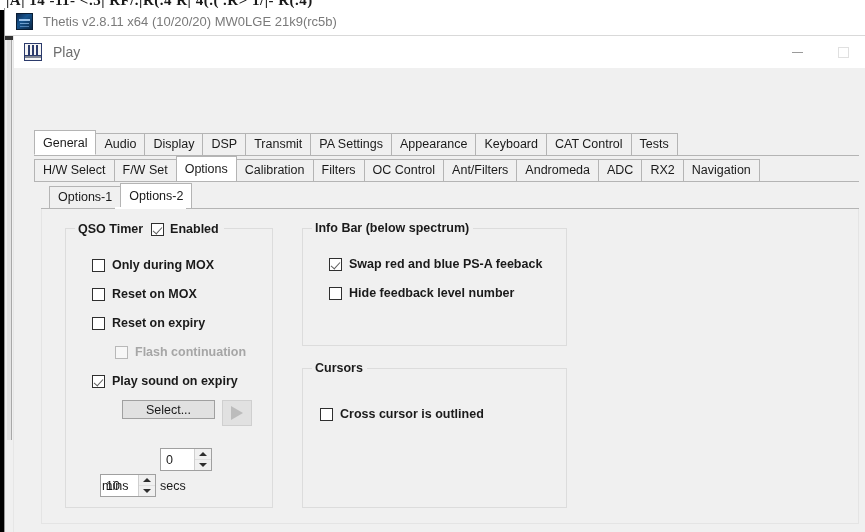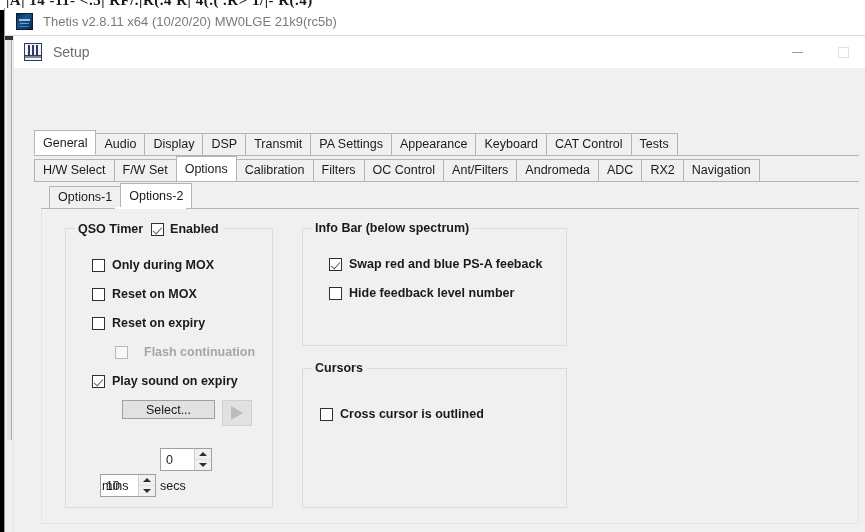--- a/index.html
+++ b/index.html
@@ -454,21 +454,21 @@
   <div class="thetis-body"></div>
   <div class="thetis-left-rail">
     <div class="thetis-left-rail-inner"></div>
   </div>
 </div>
 
 <div class="setup-window">
 
   <div class="setup-titlebar">
     <span class="setup-icon"></span>
-    <span class="setup-title">Setup</span>
+    <span class="setup-title">Play</span>
 
     <span class="win-buttons">
       <button class="win-btn">
         <span class="minimize-glyph"></span>
       </button>
       <button class="win-btn">
         <span class="maximize-glyph"></span>
       </button>
     </span>
   </div>
@@ -528,21 +528,21 @@
     <span class="cb" style="left:26px; top:58px;">
       <span class="cb-box"></span>
       <span class="cb-label">Reset on MOX</span>
     </span>
 
     <span class="cb" style="left:26px; top:87px;">
       <span class="cb-box"></span>
       <span class="cb-label">Reset on expiry</span>
     </span>
 
-    <span class="cb" style="left:49px; top:116px;gap:9px;">
+    <span class="cb" style="left:49px; top:116px;">
       <span class="cb-box disabled"></span>
       <span class="cb-label disabled">Flash continuation</span>
     </span>
 
     <span class="cb" style="left:26px; top:145px;">
       <span class="cb-box checked"></span>
       <span class="cb-label">Play sound on expiry</span>
     </span>
   </div>
 

